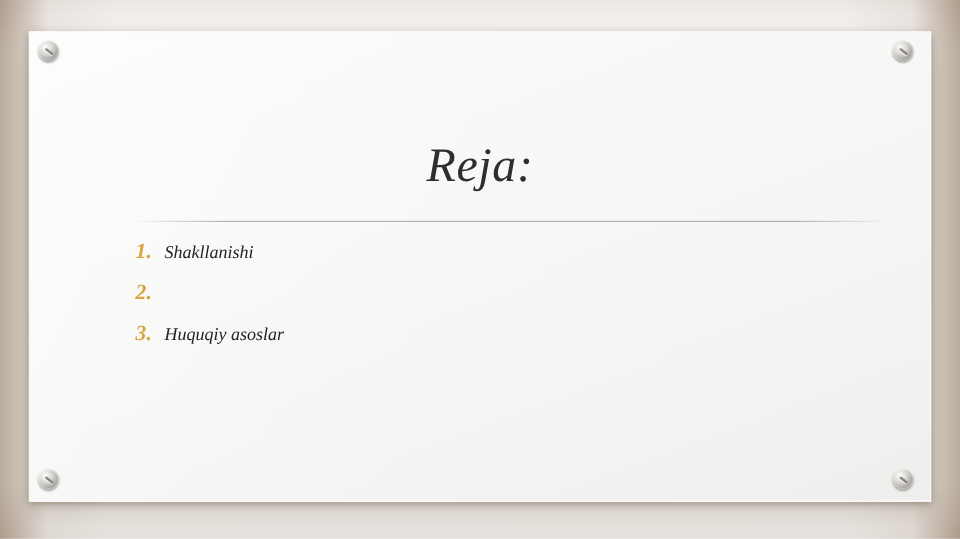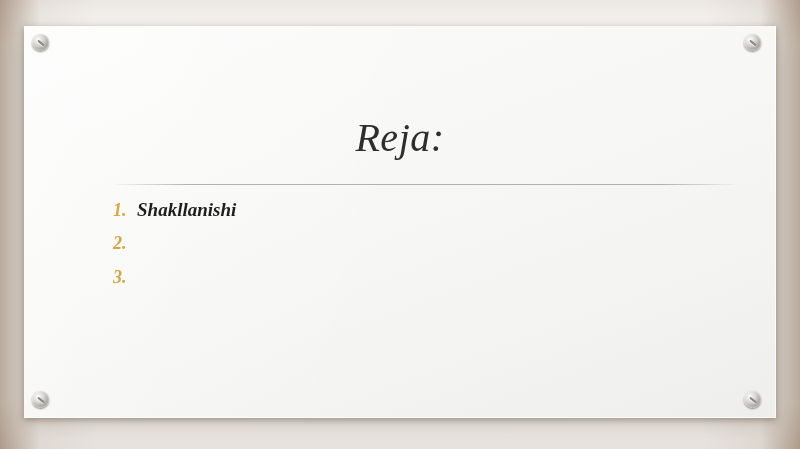--- a/index.html
+++ b/index.html
@@ -177,22 +177,22 @@
     font-style: italic;
     font-weight: 700;
     font-size: 18px;
     color: #d9a441;
     width: 24px;
     flex: 0 0 24px;
   }
   .list-text {
     font-family: "Liberation Serif", serif;
     font-style: italic;
-    font-weight: 700;
-    font-size: 19px;
+    font-weight: 400;
+    font-size: 15px;
     color: #1f1f1f;
   }
 </style>
 </head>
 <body>
 
 <div class="slide-stage">
   <div class="wood"></div>
   <div class="wood-vignette"></div>
 
@@ -205,20 +205,21 @@
     <div class="list">
       <div class="list-item">
         <span class="list-num">1.</span>
         <span class="list-text">Shakllanishi</span>
       </div>
       <div class="list-item">
         <span class="list-num">2.</span>
       </div>
       <div class="list-item">
         <span class="list-num">3.</span>
+        <span class="list-text">Huquqiy asoslar</span>
       </div>
     </div>
   </div>
 
   <div class="screw tl"></div>
   <div class="screw tr"></div>
   <div class="screw bl"></div>
   <div class="screw br"></div>
 </div>
 

